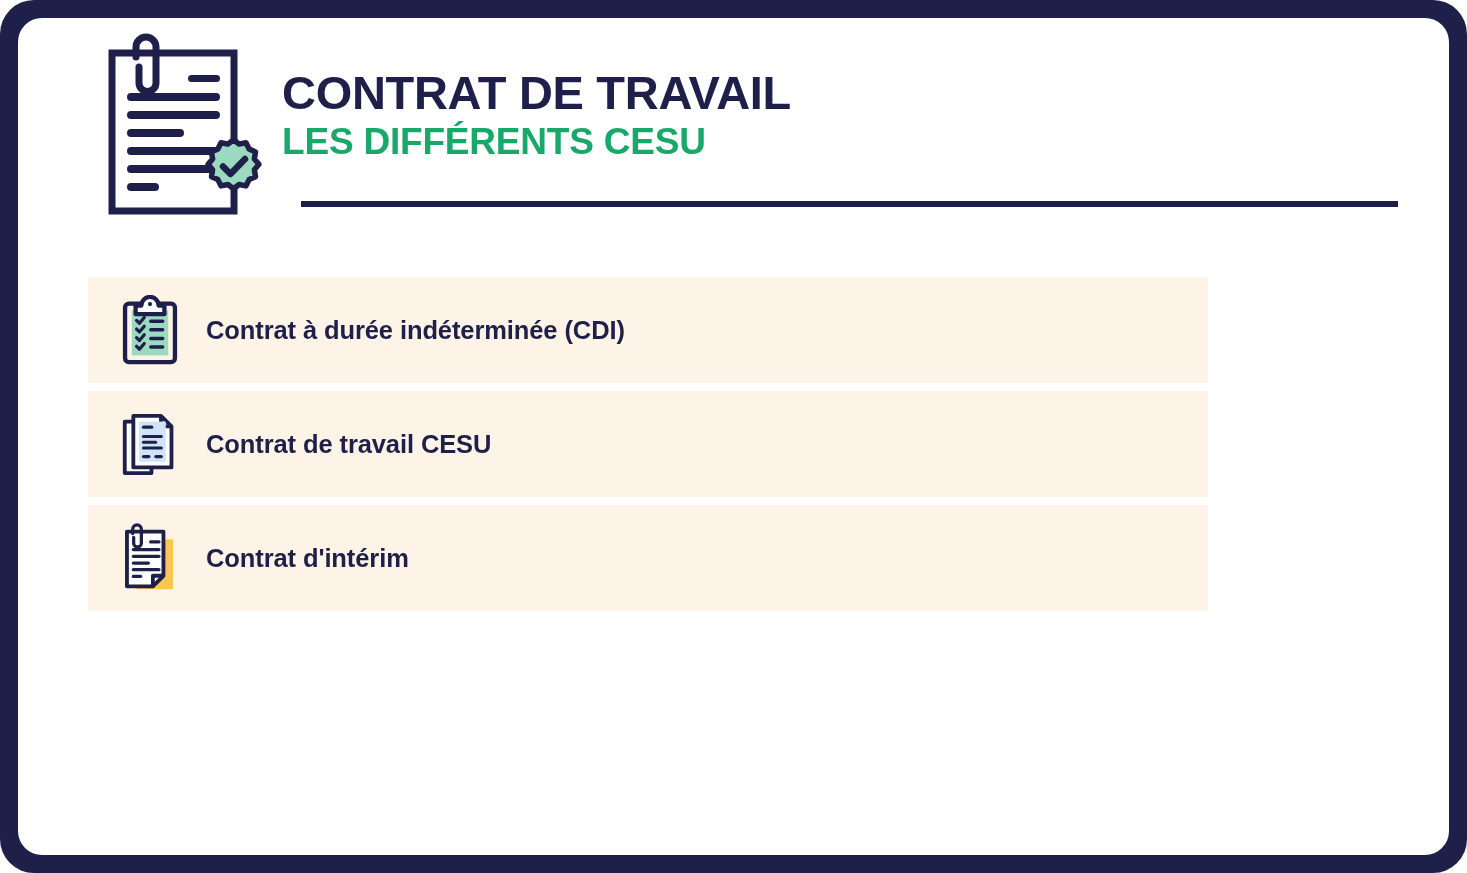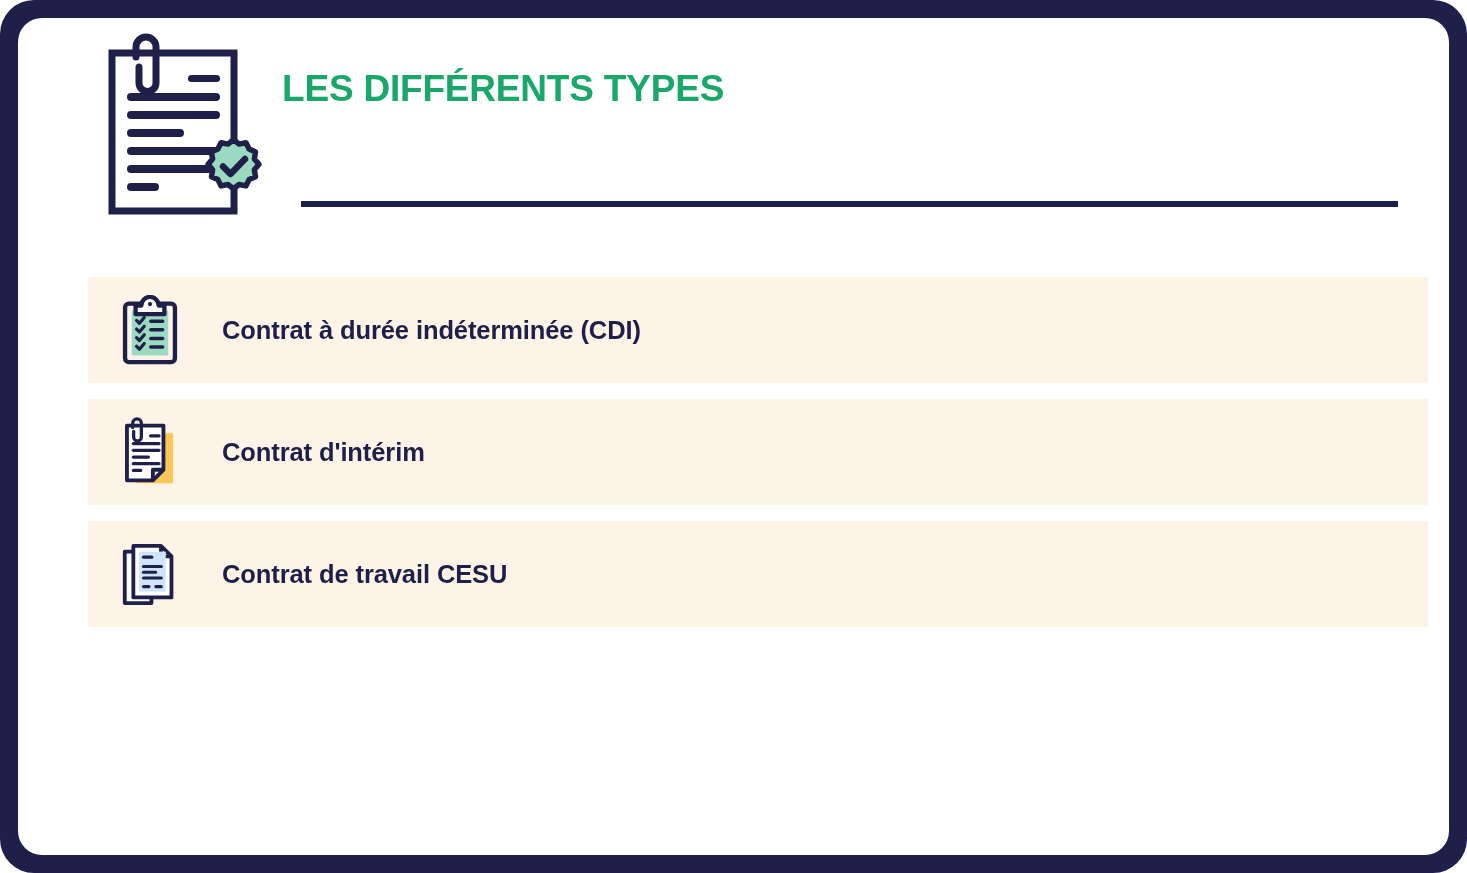--- a/index.html
+++ b/index.html
@@ -76,27 +76,26 @@
 
   
   #type-list {
     position: absolute;
     left: 70px;
     top: 259px;
     width: 1292px;
   }
   .type-row {
     position: relative;
-    width: 1340px;
+    width: 1120px;
     height: 106px;
     background: #FDF3E7;
-    margin-bottom: 16px;
+    margin-bottom: 8px;
     display: flex;
     align-items: center;
-    gap: 16px;
   }
   .row-icon {
     flex: 0 0 auto;
     width: 92px;
     margin-left: 16px;
     display: flex;
     align-items: center;
     justify-content: center;
   }
   .row-label {
@@ -135,21 +134,22 @@
 
           <g transform="translate(98,108)">
             <path d="M33.5 0.8
                      l5.6 4.3 6.9 -1.4 3.1 6.3 6.4 2.9 -1.1 7 4.5 5.4 -4.5 5.4 1.1 7 -6.4 2.9 -3.1 6.3 -6.9 -1.4 -5.6 4.3 -5.6 -4.3 -6.9 1.4 -3.1 -6.3 -6.4 -2.9 1.1 -7 -4.5 -5.4 4.5 -5.4 -1.1 -7 6.4 -2.9 3.1 -6.3 6.9 1.4 z" fill="#9BD9C0" stroke="#1E2049" stroke-width="5.5" stroke-linejoin="round"></path>
             <path d="M23 27.5 l7.5 7.5 14.5 -15" fill="none" stroke="#1E2049" stroke-width="6.5" stroke-linecap="round" stroke-linejoin="round"></path>
           </g>
         </svg>
       </div>
 
       <div id="header-text">
-        <div id="title-sub">LES DIFFÉRENTS TYPES</div>
+        <div id="title-main">CONTRAT DE TRAVAIL</div>
+        <div id="title-sub">LES DIFFÉRENTS CESU</div>
       </div>
       <div id="title-rule"></div>
     </div>
 
     <div id="type-list">
 
       <div class="type-row">
         <div class="row-icon">
           <svg viewBox="0 0 60 74" width="58" height="71" aria-hidden="true">
             <rect x="4" y="9" width="52" height="61" rx="4" fill="#FDF3E7" stroke="#1E2049" stroke-width="4.5"></rect>
@@ -169,20 +169,43 @@
               <rect x="29" y="52.5" width="16" height="3.6" rx="1.8"></rect>
             </g>
           </svg>
         </div>
         <div class="row-label">Contrat à durée indéterminée (CDI)</div>
       </div>
 
 
       <div class="type-row">
         <div class="row-icon">
+          <svg viewBox="0 0 64 76" width="61" height="73" aria-hidden="true">
+
+            <path d="M5 14 L33 14 L33 68 L5 68 Z" fill="#ffffff" stroke="#1E2049" stroke-width="4" stroke-linejoin="round"></path>
+
+            <path d="M14 8 L43 8 L54 19 L54 62 L14 62 Z" fill="#ffffff" stroke="#1E2049" stroke-width="4" stroke-linejoin="round"></path>
+            <path d="M43 8 L43 19 L54 19" fill="none" stroke="#1E2049" stroke-width="4" stroke-linejoin="round"></path>
+
+            <rect x="20" y="14" width="28" height="42" fill="#CFE4FB"></rect>
+            <g fill="#1E2049">
+              <rect x="23" y="18" width="12" height="3.6" rx="1.8"></rect>
+              <rect x="23" y="28" width="22" height="3.2" rx="1.6"></rect>
+              <rect x="23" y="34" width="16" height="3.2" rx="1.6"></rect>
+              <rect x="23" y="40" width="22" height="3.2" rx="1.6"></rect>
+              <rect x="23" y="49" width="9" height="3.4" rx="1.7"></rect>
+              <rect x="36" y="49" width="9" height="3.4" rx="1.7"></rect>
+            </g>
+          </svg>
+        </div>
+        <div class="row-label">Contrat de travail CESU</div>
+      </div>
+
+      <div class="type-row">
+        <div class="row-icon">
           <svg viewBox="0 0 62 76" width="60" height="73" aria-hidden="true">
 
             <rect x="17" y="18" width="38" height="52" fill="#FCC656"></rect>
 
             <path d="M7 10 L45 10 L45 56 L34 67 L7 67 Z" fill="#ffffff" stroke="#1E2049" stroke-width="4" stroke-linejoin="round"></path>
             <path d="M45 56 L34 56 L34 67" fill="none" stroke="#1E2049" stroke-width="4" stroke-linejoin="round"></path>
 
             <path d="M13 12 L13 7.5 a4.5 4.5 0 0 1 9 0 L22 22 a4 4 0 0 1 -8 0 L14 16" fill="none" stroke="#1E2049" stroke-width="3.4" stroke-linecap="round"></path>
             <g fill="#1E2049">
               <rect x="30" y="19" width="12" height="3.4" rx="1.7"></rect>
@@ -190,38 +213,15 @@
               <rect x="12" y="34" width="30" height="3.4" rx="1.7"></rect>
               <rect x="12" y="41" width="19" height="3.4" rx="1.7"></rect>
               <rect x="12" y="48" width="30" height="3.4" rx="1.7"></rect>
               <rect x="12" y="55" width="11" height="3.4" rx="1.7"></rect>
             </g>
           </svg>
         </div>
         <div class="row-label">Contrat d'intérim</div>
       </div>
 
-      <div class="type-row">
-        <div class="row-icon">
-          <svg viewBox="0 0 64 76" width="61" height="73" aria-hidden="true">
-
-            <path d="M5 14 L33 14 L33 68 L5 68 Z" fill="#ffffff" stroke="#1E2049" stroke-width="4" stroke-linejoin="round"></path>
-
-            <path d="M14 8 L43 8 L54 19 L54 62 L14 62 Z" fill="#ffffff" stroke="#1E2049" stroke-width="4" stroke-linejoin="round"></path>
-            <path d="M43 8 L43 19 L54 19" fill="none" stroke="#1E2049" stroke-width="4" stroke-linejoin="round"></path>
-
-            <rect x="20" y="14" width="28" height="42" fill="#CFE4FB"></rect>
-            <g fill="#1E2049">
-              <rect x="23" y="18" width="12" height="3.6" rx="1.8"></rect>
-              <rect x="23" y="28" width="22" height="3.2" rx="1.6"></rect>
-              <rect x="23" y="34" width="16" height="3.2" rx="1.6"></rect>
-              <rect x="23" y="40" width="22" height="3.2" rx="1.6"></rect>
-              <rect x="23" y="49" width="9" height="3.4" rx="1.7"></rect>
-              <rect x="36" y="49" width="9" height="3.4" rx="1.7"></rect>
-            </g>
-          </svg>
-        </div>
-        <div class="row-label">Contrat de travail CESU</div>
-      </div>
-
     </div>
   </div>
 </div>
 
 </body></html>

